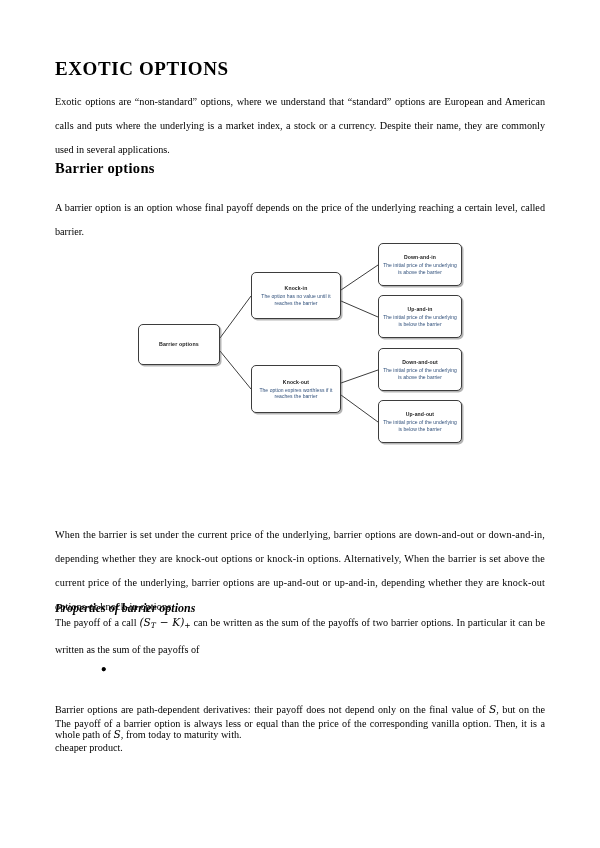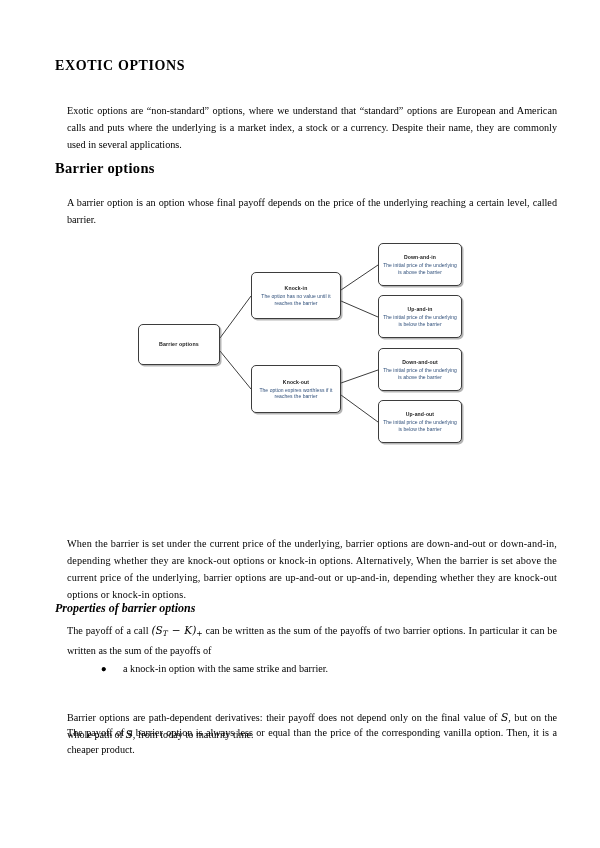--- a/index.html
+++ b/index.html
@@ -23,21 +23,21 @@
   }
 
   .content {
     position: absolute;
     left: 55px;
     top: 0;
     width: 490px;
   }
 
   h1.doc-title {
-    font-size: 14px;
+    font-size: 19px;
     font-weight: bold;
     letter-spacing: 0.6px;
     margin: 0;
     padding: 0;
     position: absolute;
     top: 58px;
     left: 0;
     font-family: "Liberation Serif", "DejaVu Serif", serif;
   }
 
@@ -56,37 +56,37 @@
     font-weight: bold;
     font-style: italic;
     margin: 0;
     padding: 0;
     position: absolute;
     left: 0;
   }
 
   p.para {
     font-size: 10.2px;
-    line-height: 17px;
-    margin: 12px;
+    line-height: 24px;
+    margin: 0;
     padding: 0;
     position: absolute;
     left: 0;
     width: 490px;
     text-align: justify;
   }
 
   p.para-j {
     text-align: justify;
     text-justify: inter-word;
   }
 
   .intro-para { top: 90px; }
   .barrier-head { top: 160px; }
-  .barrier-para { top: 182px; }
+  .barrier-para { top: 196px; }
   .when-para { top: 523px; letter-spacing: 0.15px; }
   .props-head { top: 601px; }
   .payoff-para { top: 610px; }
   .bullets {
     position: absolute;
     top: 662px;
     left: 0;
     margin: 0;
     padding: 0 0 0 46px;
     list-style: none;
@@ -222,24 +222,24 @@
     <p class="para para-j barrier-para">A barrier option is an option whose final payoff depends on the price of the underlying reaching a certain level, called barrier.</p>
 
     <p class="para para-j when-para">When the barrier is set under the current price of the underlying, barrier options are down-and-out or down-and-in, depending whether they are knock-out options or knock-in options. Alternatively, When the barrier is set above the current price of the underlying, barrier options are up-and-out or up-and-in, depending whether they are knock-out options or knock-in options.</p>
 
     <h3 class="sub-title props-head">Properties of barrier options</h3>
 
     <p class="para para-j payoff-para"><span>The payoff of a call </span><span class="mathy">(<span class="ital-var">S</span><span class="sub">T</span> <span class="up">−</span> <span class="ital-var">K</span>)<span class="subplus">+</span></span><span> can be written as the sum of the payoffs of two barrier options. In particular it can be written as the sum of the payoffs of</span></p>
 
     <ul class="bullets">
       <li><span class="bullet-dot">●</span></li>
-      <li><span class="bullet-dot">●</span><span>a knock-in option with the same strike and barrier.</span></li>
+      <li><span class="bullet-dot">●</span></li>
     </ul>
 
-    <p class="para para-j path-para"><span>Barrier options are path-dependent derivatives: their payoff does not depend only on the final value of </span><span class="ital-var">S</span><span>, but on the whole path of </span><span class="ital-var">S</span><span>, from today to maturity time.</span></p>
+    <p class="para para-j path-para"><span>Barrier options are path-dependent derivatives: their payoff does not depend only on the final value of </span><span class="ital-var">S</span><span>, but on the whole path of </span><span class="ital-var">S</span><span>, from today to maturity with.</span></p>
 
     <p class="para para-j cheap-para">The payoff of a barrier option is always less or equal than the price of the corresponding vanilla option. Then, it is a cheaper product.</p>
 
   </div>
 
   <div class="diagram">
 
     <svg width="345" height="210" viewBox="0 0 345 210">
 
       <line class="clear-line" x1="90" y1="100" x2="121" y2="58"></line>

